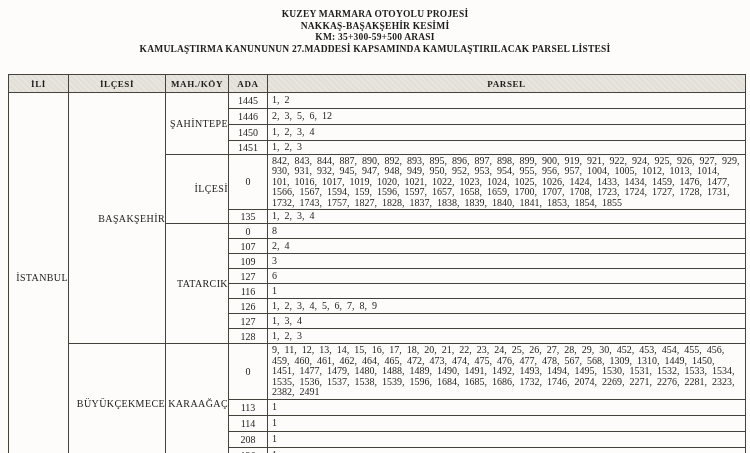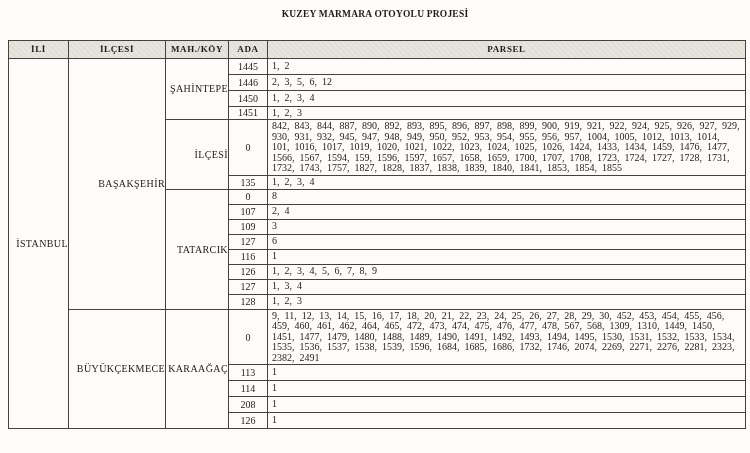--- a/index.html
+++ b/index.html
@@ -73,20 +73,23 @@
   tr.h55 { height: 55px; }
   tr.h46 { height: 46px; }
 </style>
 </head>
 <body>
 
 <div class="page">
 
   <div class="title-block">
     <div>KUZEY MARMARA OTOYOLU PROJESİ</div>
+    <div>NAKKAŞ-BAŞAKŞEHİR KESİMİ</div>
+    <div>KM: 35+300-59+500 ARASI</div>
+    <div>KAMULAŞTIRMA KANUNUNUN 27.MADDESİ KAPSAMINDA KAMULAŞTIRILACAK PARSEL LİSTESİ</div>
   </div>
 
   <table class="parcels">
     <colgroup>
       <col class="c-ili">
         <col class="c-ilce">
         <col class="c-mah">
         <col class="c-ada">
         <col class="c-par">
     </colgroup>

